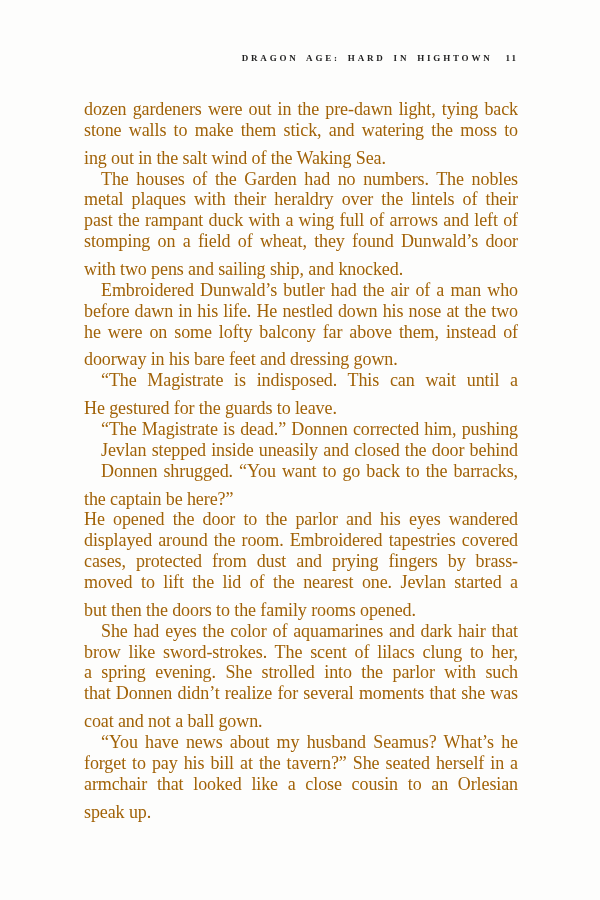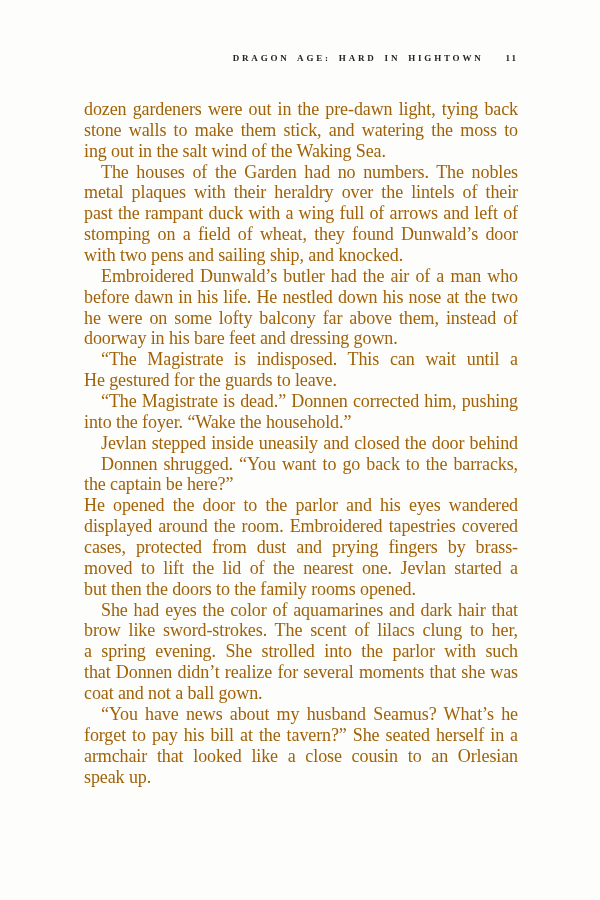--- a/index.html
+++ b/index.html
@@ -29,21 +29,21 @@
     line-height: 11px;
     font-weight: 700;
     color: #222;
     white-space: nowrap;
   }
   .header-title {
     letter-spacing: 2.8px;
     word-spacing: 3px;
   }
   .page-number {
-    margin-left: 22px;
+    margin-left: 13px;
     letter-spacing: 2px;
   }
   .body-text {
     position: absolute;
     top: 99px;
     left: 84px;
     width: 434px;
     font-size: 18px;
     letter-spacing: -0.1px;
     color: #a16207;
@@ -52,20 +52,21 @@
     height: 20.86px;
     line-height: 20.86px;
     text-align: justify;
     text-align-last: justify;
     overflow: hidden;
     white-space: normal;
   }
   .line.para-end {
     text-align: right;
     text-align-last: left;
+    margin-top: 7px;
   }
   .line.indent {
     padding-left: 17px;
   }
 </style>
 </head>
 <body>
 
 <div class="page">
   <header class="running-header">
@@ -81,21 +82,20 @@
       <div class="line">past the rampant duck with a wing full of arrows and left of the dragon</div>
       <div class="line">stomping on a field of wheat, they found Dunwald’s door beneath a raven</div>
       <div class="line para-end">with two pens and sailing ship, and knocked.</div>
       <div class="line indent">Embroidered Dunwald’s butler had the air of a man who had never risen</div>
       <div class="line">before dawn in his life. He nestled down his nose at the two guardsmen as if</div>
       <div class="line">he were on some lofty balcony far above them, instead of standing in the</div>
       <div class="line para-end">doorway in his bare feet and dressing gown.</div>
       <div class="line indent">“The Magistrate is indisposed. This can wait until a reasonable hour.”</div>
       <div class="line para-end">He gestured for the guards to leave.</div>
       <div class="line indent">“The Magistrate is dead.” Donnen corrected him, pushing past the butler</div>
-      <div class="line para-end">into the foyer. “Wake the household.”</div>
       <div class="line indent">Jevlan stepped inside uneasily and closed the door behind him. “Shouldn’t</div>
       <div class="line indent">Donnen shrugged. “You want to go back to the barracks, be my guest.”</div>
       <div class="line para-end">the captain be here?”</div>
       <div class="line">He opened the door to the parlor and his eyes wandered across the collection</div>
       <div class="line">displayed around the room. Embroidered tapestries covered every inch of the</div>
       <div class="line">cases, protected from dust and prying fingers by brass-framed glass. Donnen</div>
       <div class="line">moved to lift the lid of the nearest one. Jevlan started a sputtering protest,</div>
       <div class="line para-end">but then the doors to the family rooms opened.</div>
       <div class="line indent">She had eyes the color of aquamarines and dark hair that fell across her</div>
       <div class="line">brow like sword-strokes. The scent of lilacs clung to her, dark and sweet like</div>

